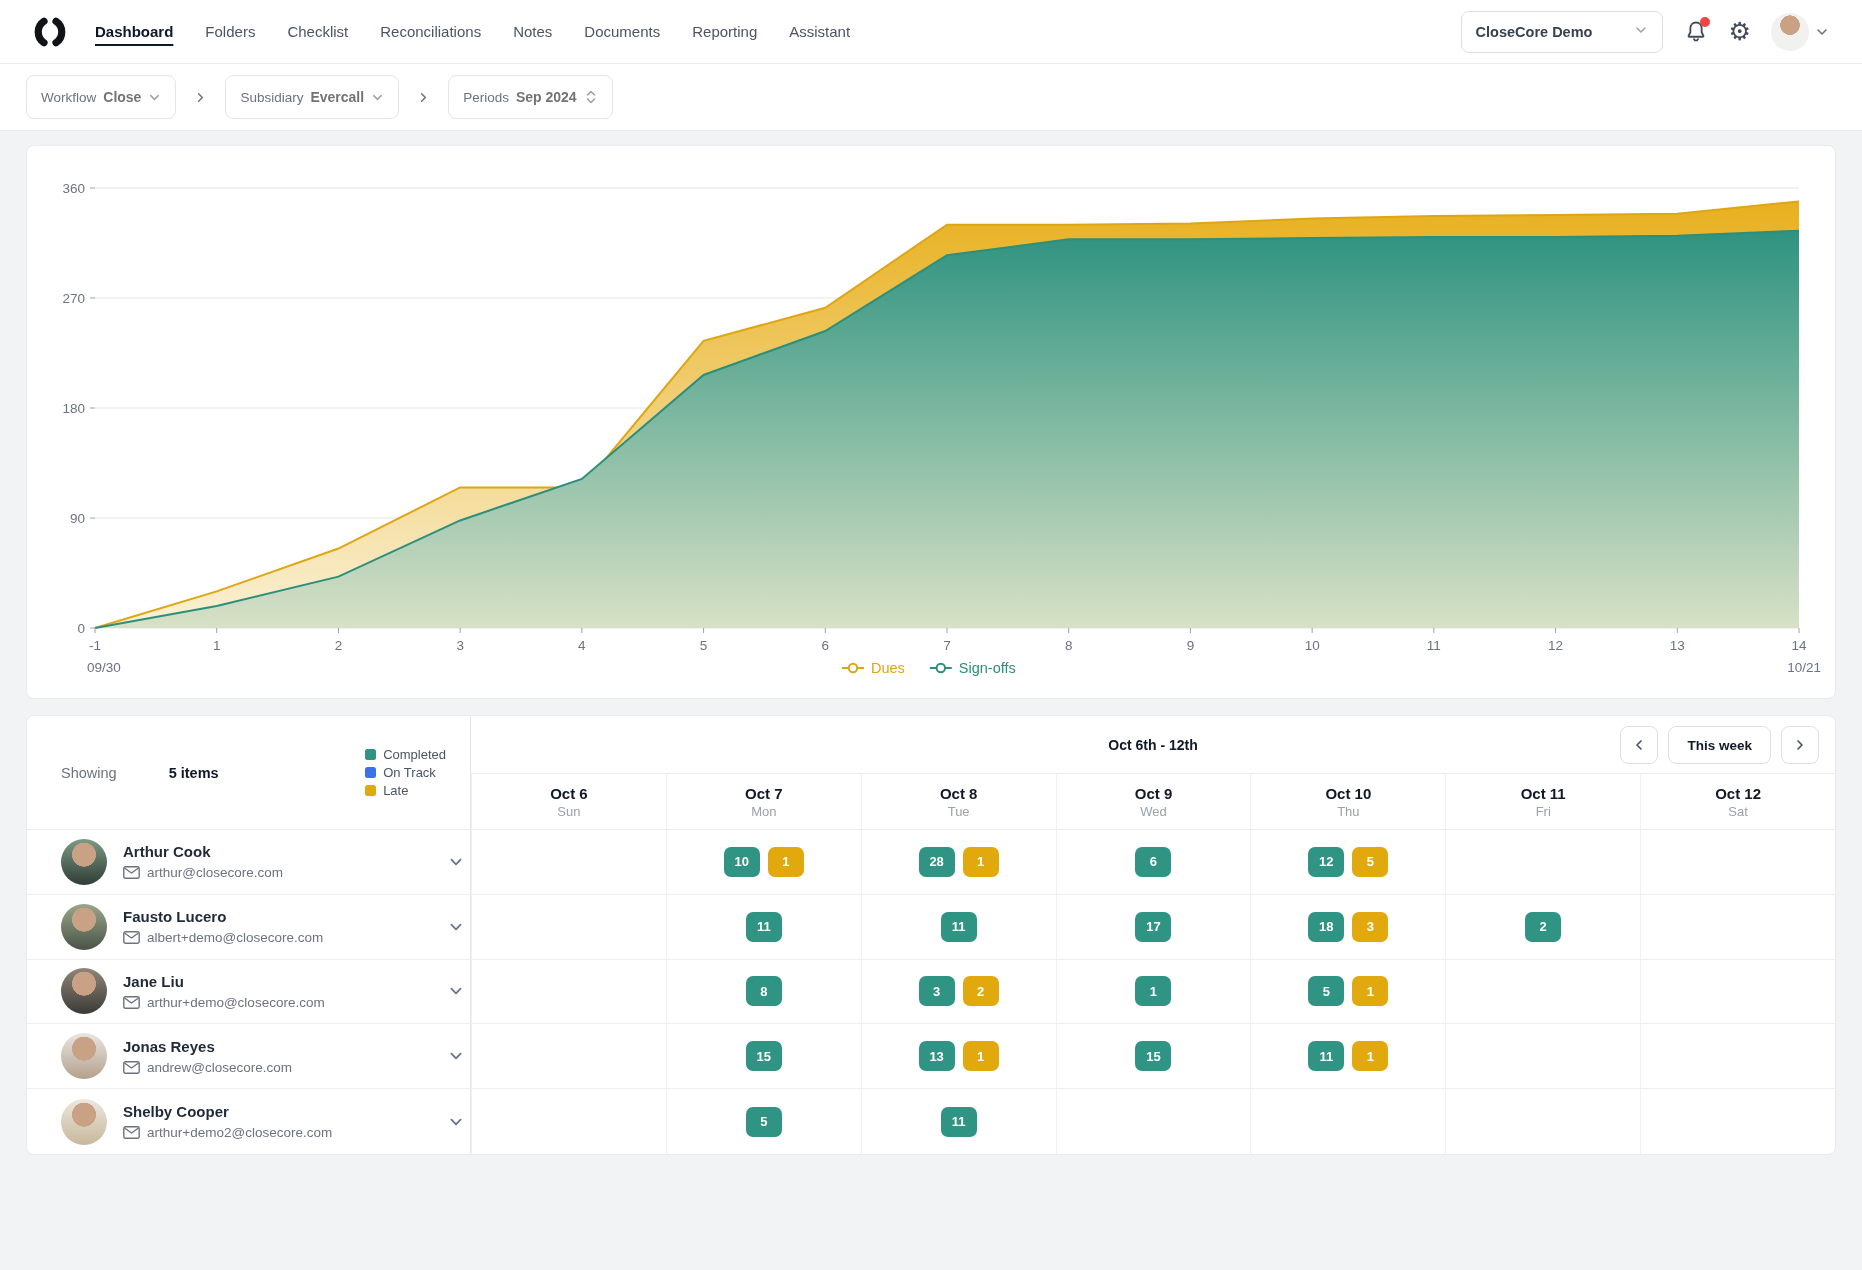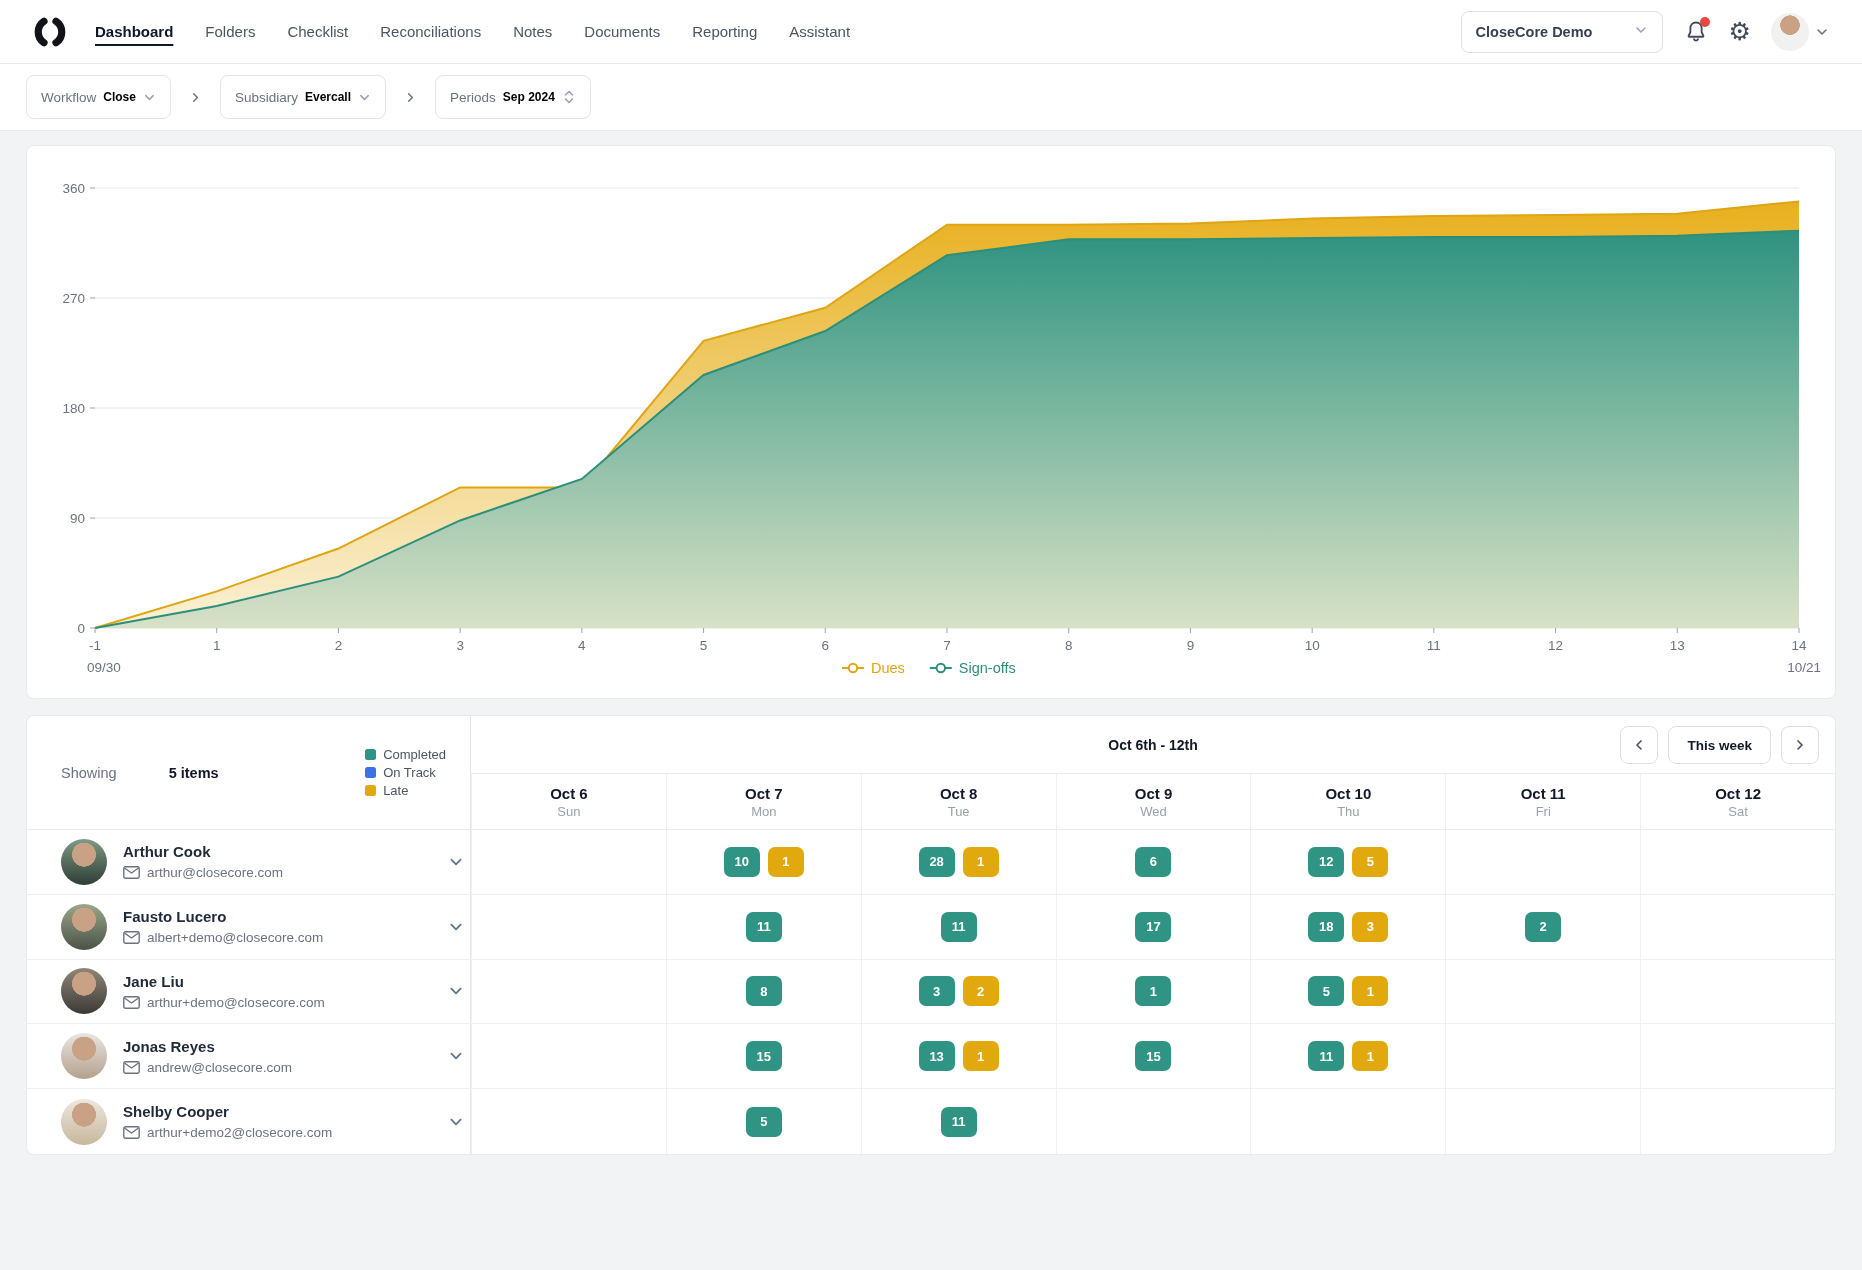--- a/index.html
+++ b/index.html
@@ -44,21 +44,21 @@
   .crumbbar {
     height: 67px; background: #fff; border-bottom: 1px solid #e8eaee;
     display: flex; align-items: center; padding: 0 26px; gap: 18px;
   }
   .crumb-btn {
     height: 44px; border: 1px solid #e2e5ea; border-radius: 8px; background: #fff;
     display: flex; align-items: center; gap: 7px; padding: 0 14px; cursor: pointer;
     font-family: inherit;
   }
   .crumb-label { font-size: 13.5px; color: #6b7280; }
-  .crumb-value { font-size: 12px; font-weight: 700; color: #000000; }
+  .crumb-value { font-size: 14px; font-weight: 700; color: #737373; }
   .sep { color: #6b7280; display: flex; align-items: center; }
   
   .content { padding: 14px 26px 0 26px; }
   .h2 { font-size: 24px; font-weight: 600; color: #111827; margin: 12px 0 16px 2px; }
   .card {
     background: #fff; border: 1px solid #e8eaee; border-radius: 8px;
   }
   .chart-card { padding: 18px 16px 8px 16px; margin-bottom: 16px; }
   
   .tl-card { margin-top: 14px; overflow: hidden; }

